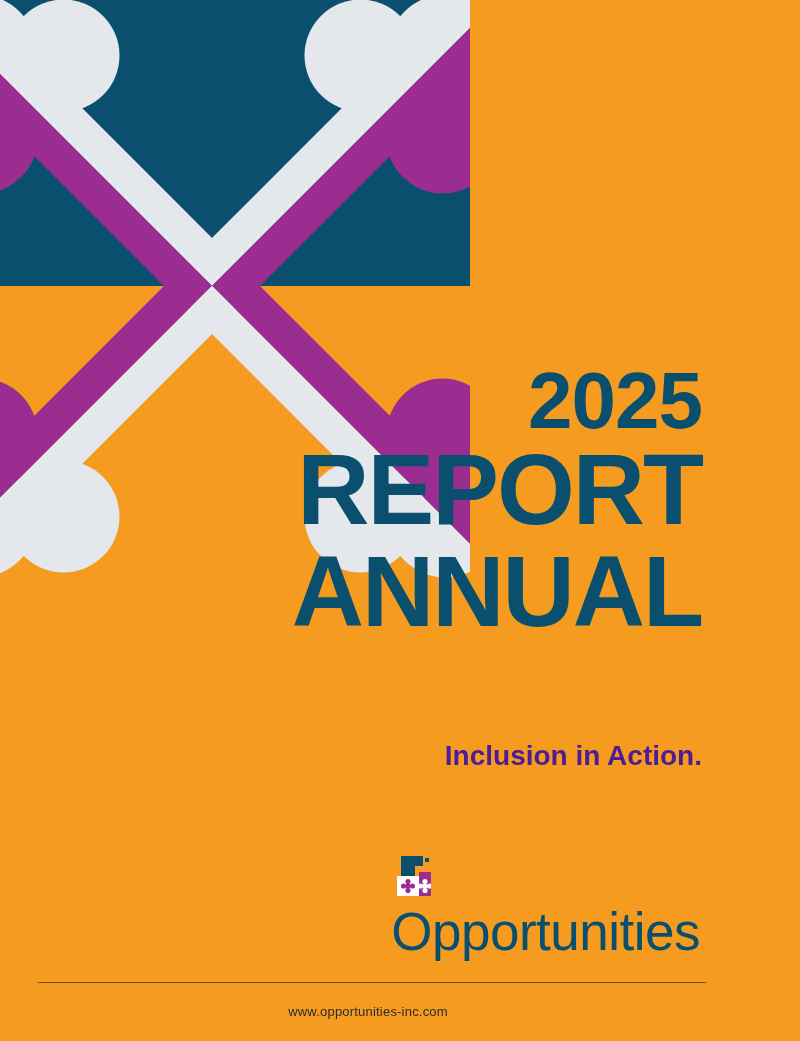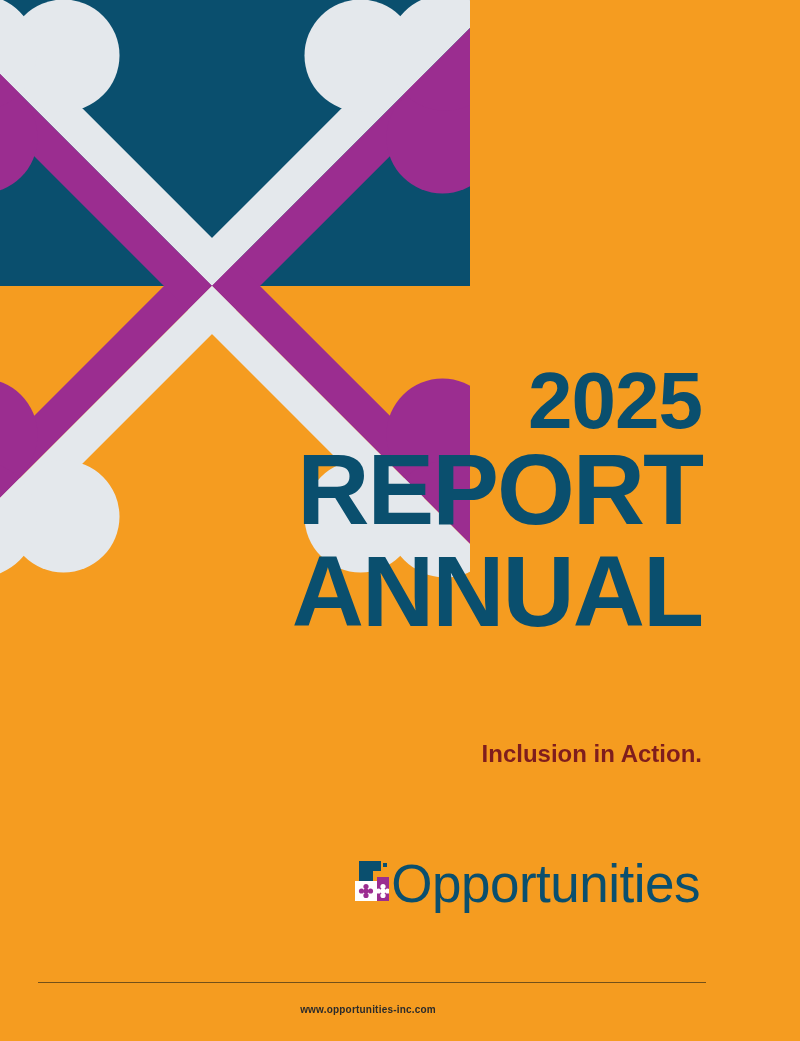--- a/index.html
+++ b/index.html
@@ -69,33 +69,34 @@
 
   
   .tagline {
     position:absolute;
     right:42px;
     top:740px;
     width:520px;
     text-align:right;
     font-family:"Liberation Sans", sans-serif;
     font-weight:bold;
-    font-size:24px;
+    font-size:28px;
     letter-spacing:0px;
-    color:#7f1d1d;
+    color:#4c1d95;
   }
 
   
   .logo {
     position:absolute;
     right:38px;
     top:856px;
     display:flex;
-    align-items:flex-end;
+    align-items:flex-start;
     gap:0px;
+    flex-direction:column;
   }
   .logo-mark {
     width:42px;
     height:48px;
     flex:0 0 auto;
     position:relative;
     top:-2px;
   }
   .logo-mark svg { display:block; }
   .logo-word {
@@ -120,24 +121,23 @@
     background:#5C4317;
     opacity:0.85;
   }
   .footer-url {
     position:absolute;
     left:0;
     right:8px;
     top:1004px;
     text-align:center;
     font-family:"Liberation Sans", sans-serif;
-    font-size:10px;
+    font-size:13px;
     letter-spacing:0.2px;
     color:#2B2B2B;
-    font-weight:bold;
   }
 </style>
 </head>
 <body>
 
 <div class="cover">
 
   <div class="artwork">
     <svg width="470" height="640" viewBox="0 0 470 640" xmlns="http://www.w3.org/2000/svg">
       <defs>

